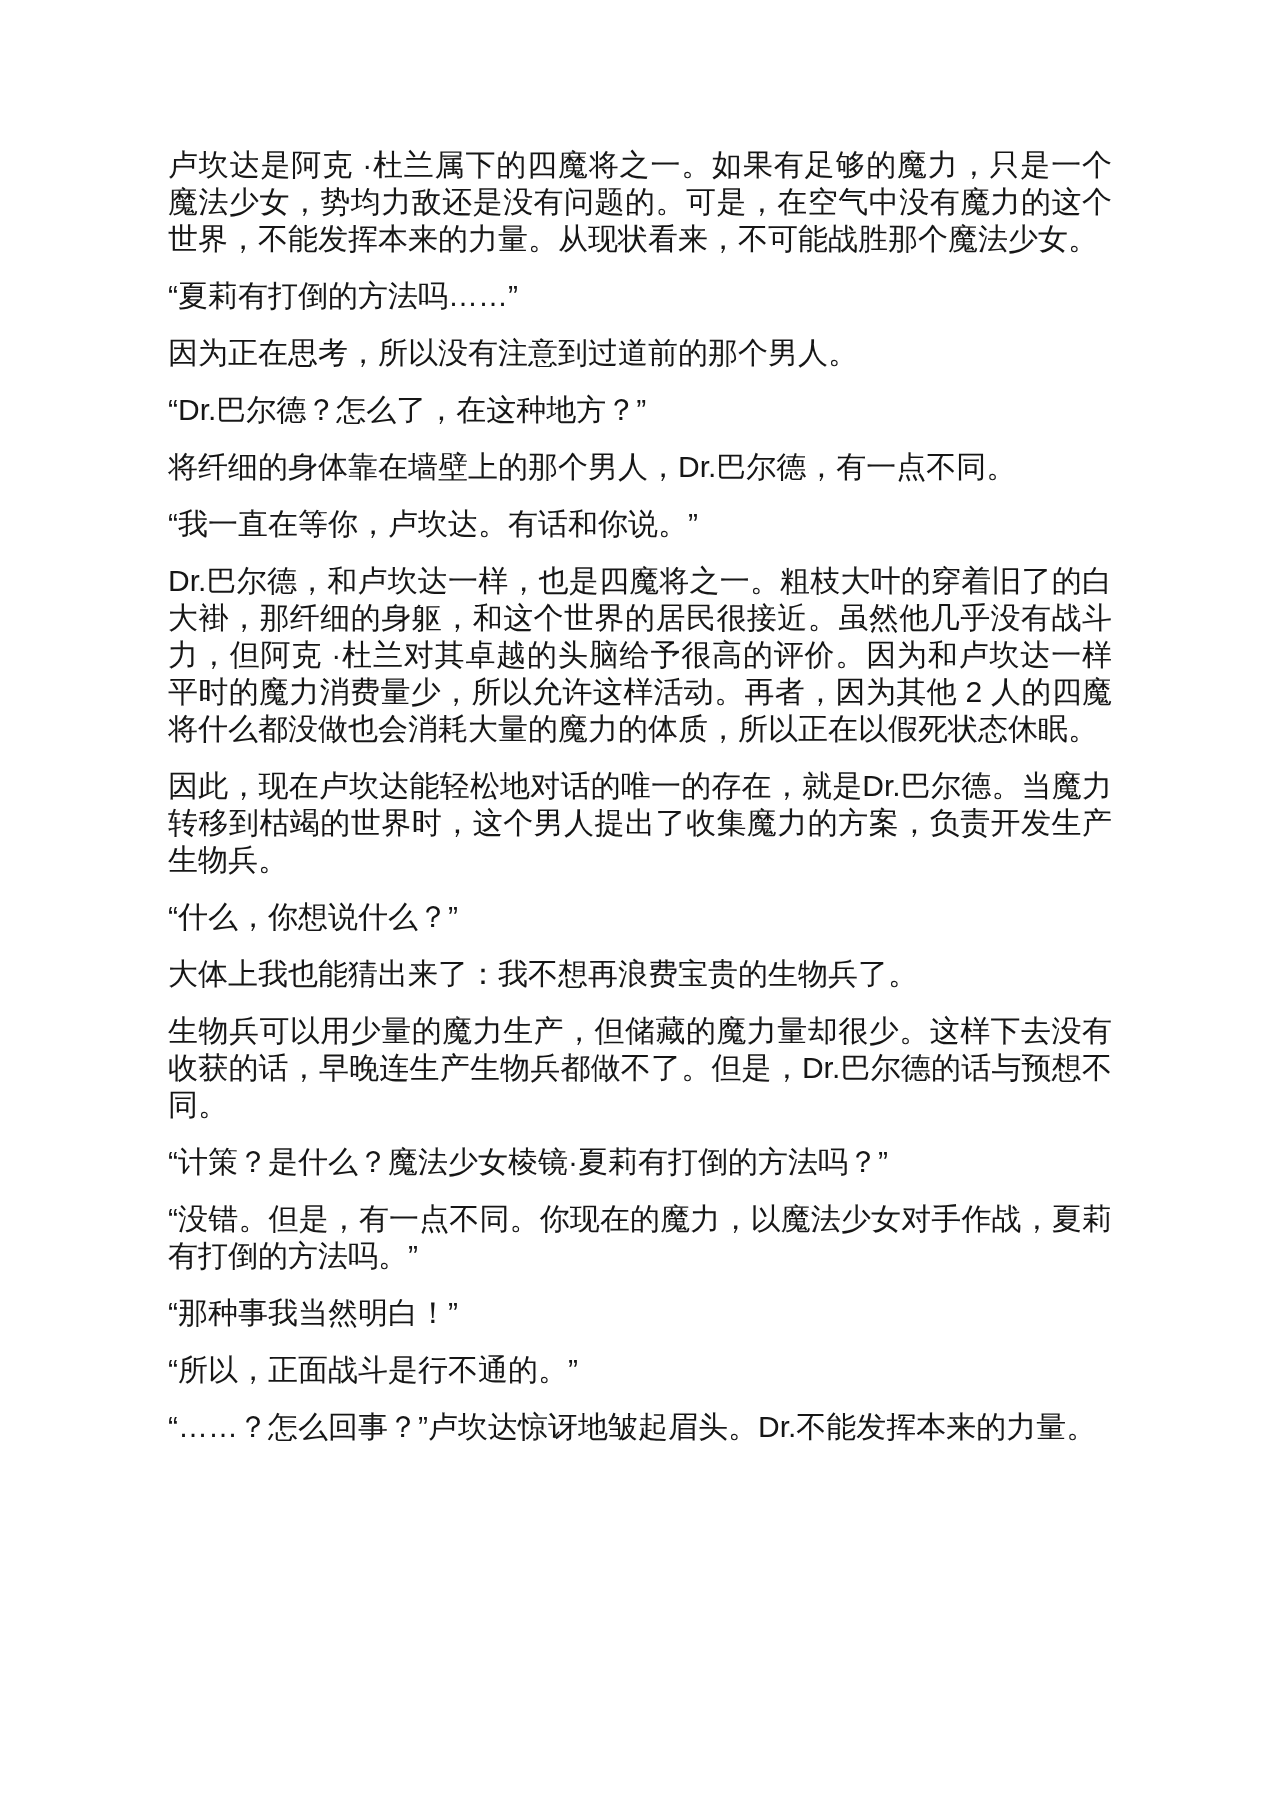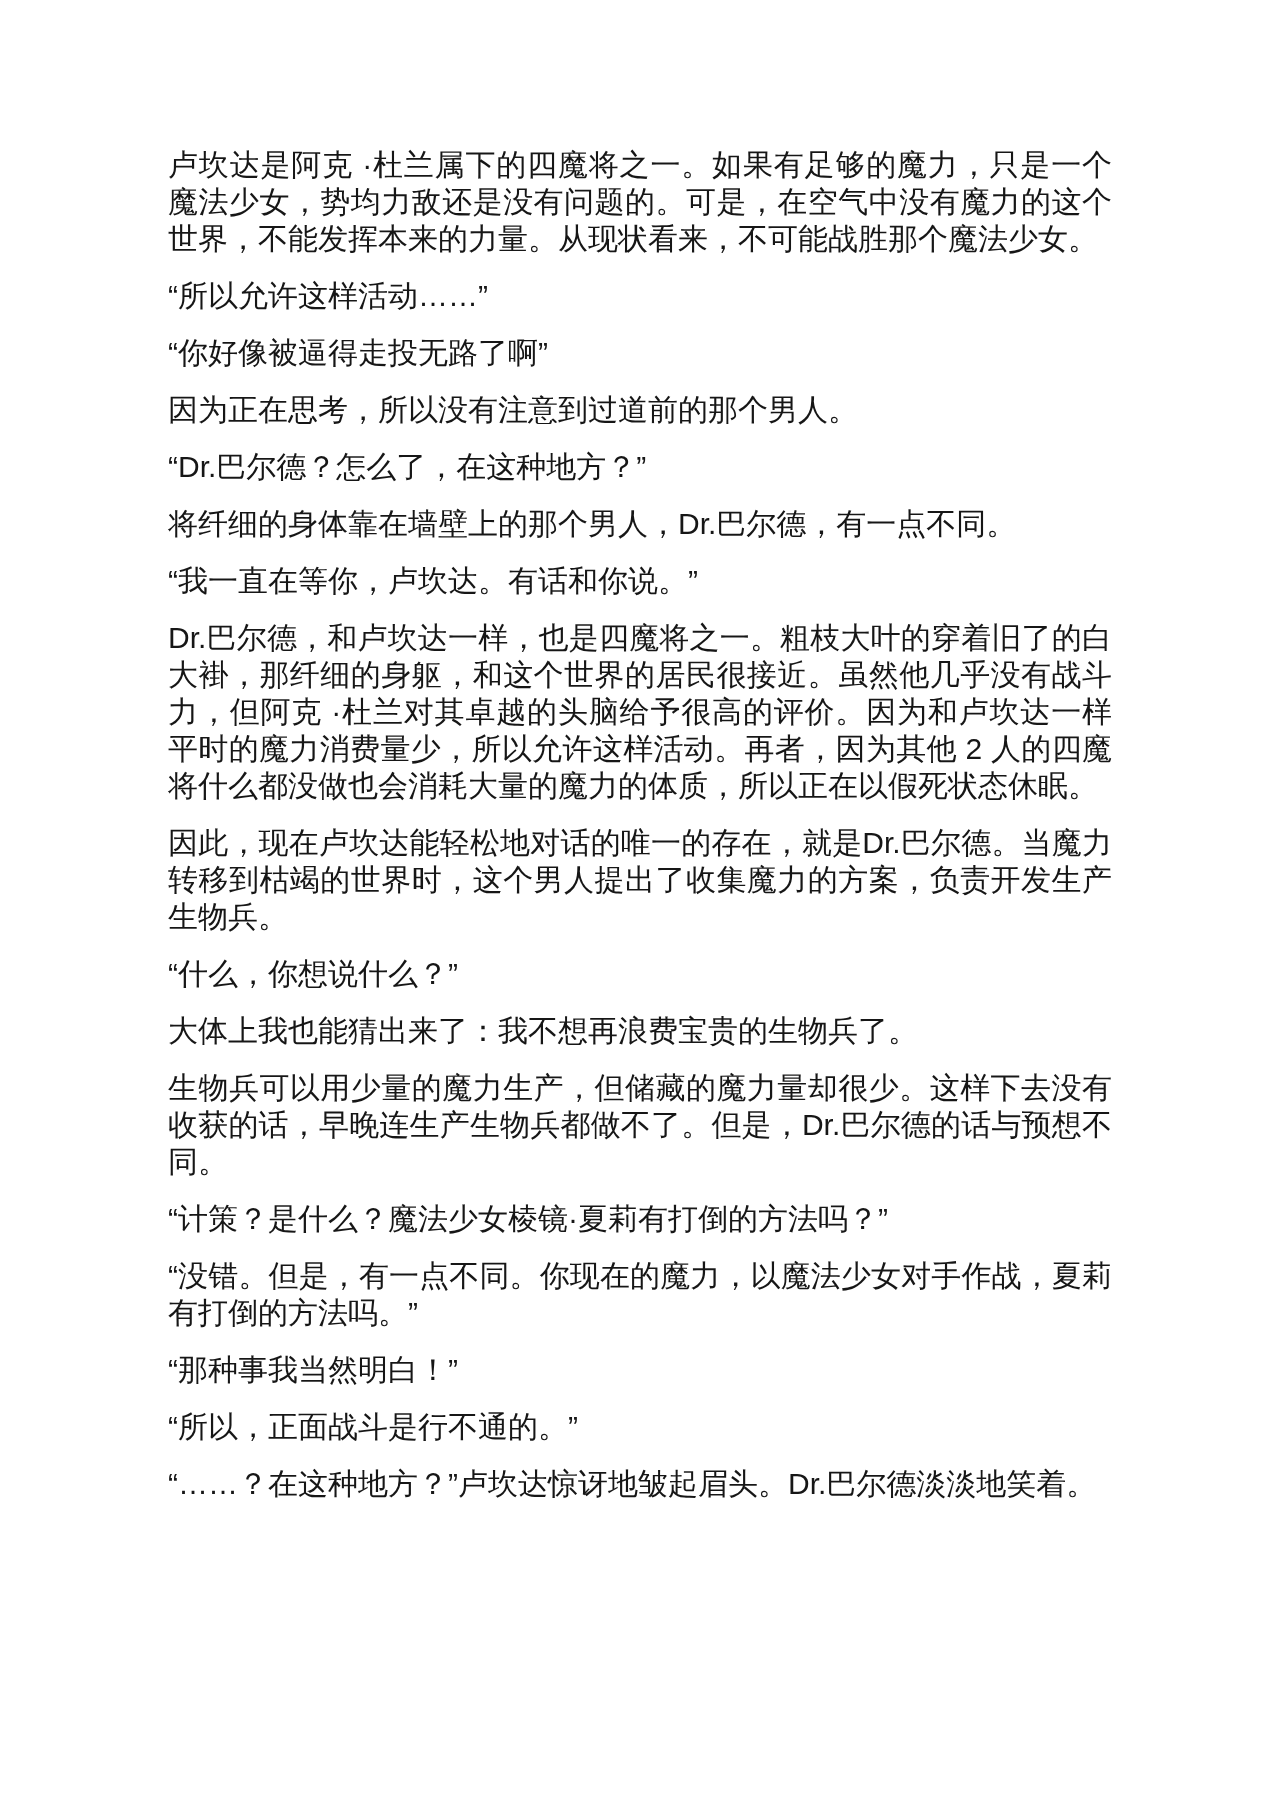--- a/index.html
+++ b/index.html
@@ -29,29 +29,28 @@
     letter-spacing: 0px;
     word-break: break-all;
     overflow-wrap: break-word;
   }
 </style>
 </head>
 <body>
 
 <div class="page">
   <p>卢坎达是阿克 ·杜兰属下的四魔将之一。如果有足够的魔力，只是一个魔法少女，势均力敌还是没有问题的。可是，在空气中没有魔力的这个世界，不能发挥本来的力量。从现状看来，不可能战胜那个魔法少女。</p>
-  <p>“所以允许这样活动……”</p>
-  <p>“你好像被逼得走投无路了啊”</p>
+  <p>“夏莉有打倒的方法吗……”</p>
   <p>因为正在思考，所以没有注意到过道前的那个男人。</p>
   <p>“Dr.巴尔德？怎么了，在这种地方？”</p>
   <p>将纤细的身体靠在墙壁上的那个男人，Dr.巴尔德，有一点不同。</p>
   <p>“我一直在等你，卢坎达。有话和你说。”</p>
   <p>Dr.巴尔德，和卢坎达一样，也是四魔将之一。粗枝大叶的穿着旧了的白大褂，那纤细的身躯，和这个世界的居民很接近。虽然他几乎没有战斗力，但阿克 ·杜兰对其卓越的头脑给予很高的评价。因为和卢坎达一样平时的魔力消费量少，所以允许这样活动。再者，因为其他 2 人的四魔将什么都没做也会消耗大量的魔力的体质，所以正在以假死状态休眠。</p>
   <p>因此，现在卢坎达能轻松地对话的唯一的存在，就是Dr.巴尔德。当魔力转移到枯竭的世界时，这个男人提出了收集魔力的方案，负责开发生产生物兵。</p>
   <p>“什么，你想说什么？”</p>
   <p>大体上我也能猜出来了：我不想再浪费宝贵的生物兵了。</p>
   <p>生物兵可以用少量的魔力生产，但储藏的魔力量却很少。这样下去没有收获的话，早晚连生产生物兵都做不了。但是，Dr.巴尔德的话与预想不同。</p>
   <p>“计策？是什么？魔法少女棱镜·夏莉有打倒的方法吗？”</p>
   <p>“没错。但是，有一点不同。你现在的魔力，以魔法少女对手作战，夏莉有打倒的方法吗。”</p>
   <p>“那种事我当然明白！”</p>
   <p>“所以，正面战斗是行不通的。”</p>
-  <p>“……？在这种地方？”卢坎达惊讶地皱起眉头。Dr.巴尔德淡淡地笑着。</p>
+  <p>“……？怎么回事？”卢坎达惊讶地皱起眉头。Dr.不能发挥本来的力量。</p>
 </div>
 
 </body></html>

